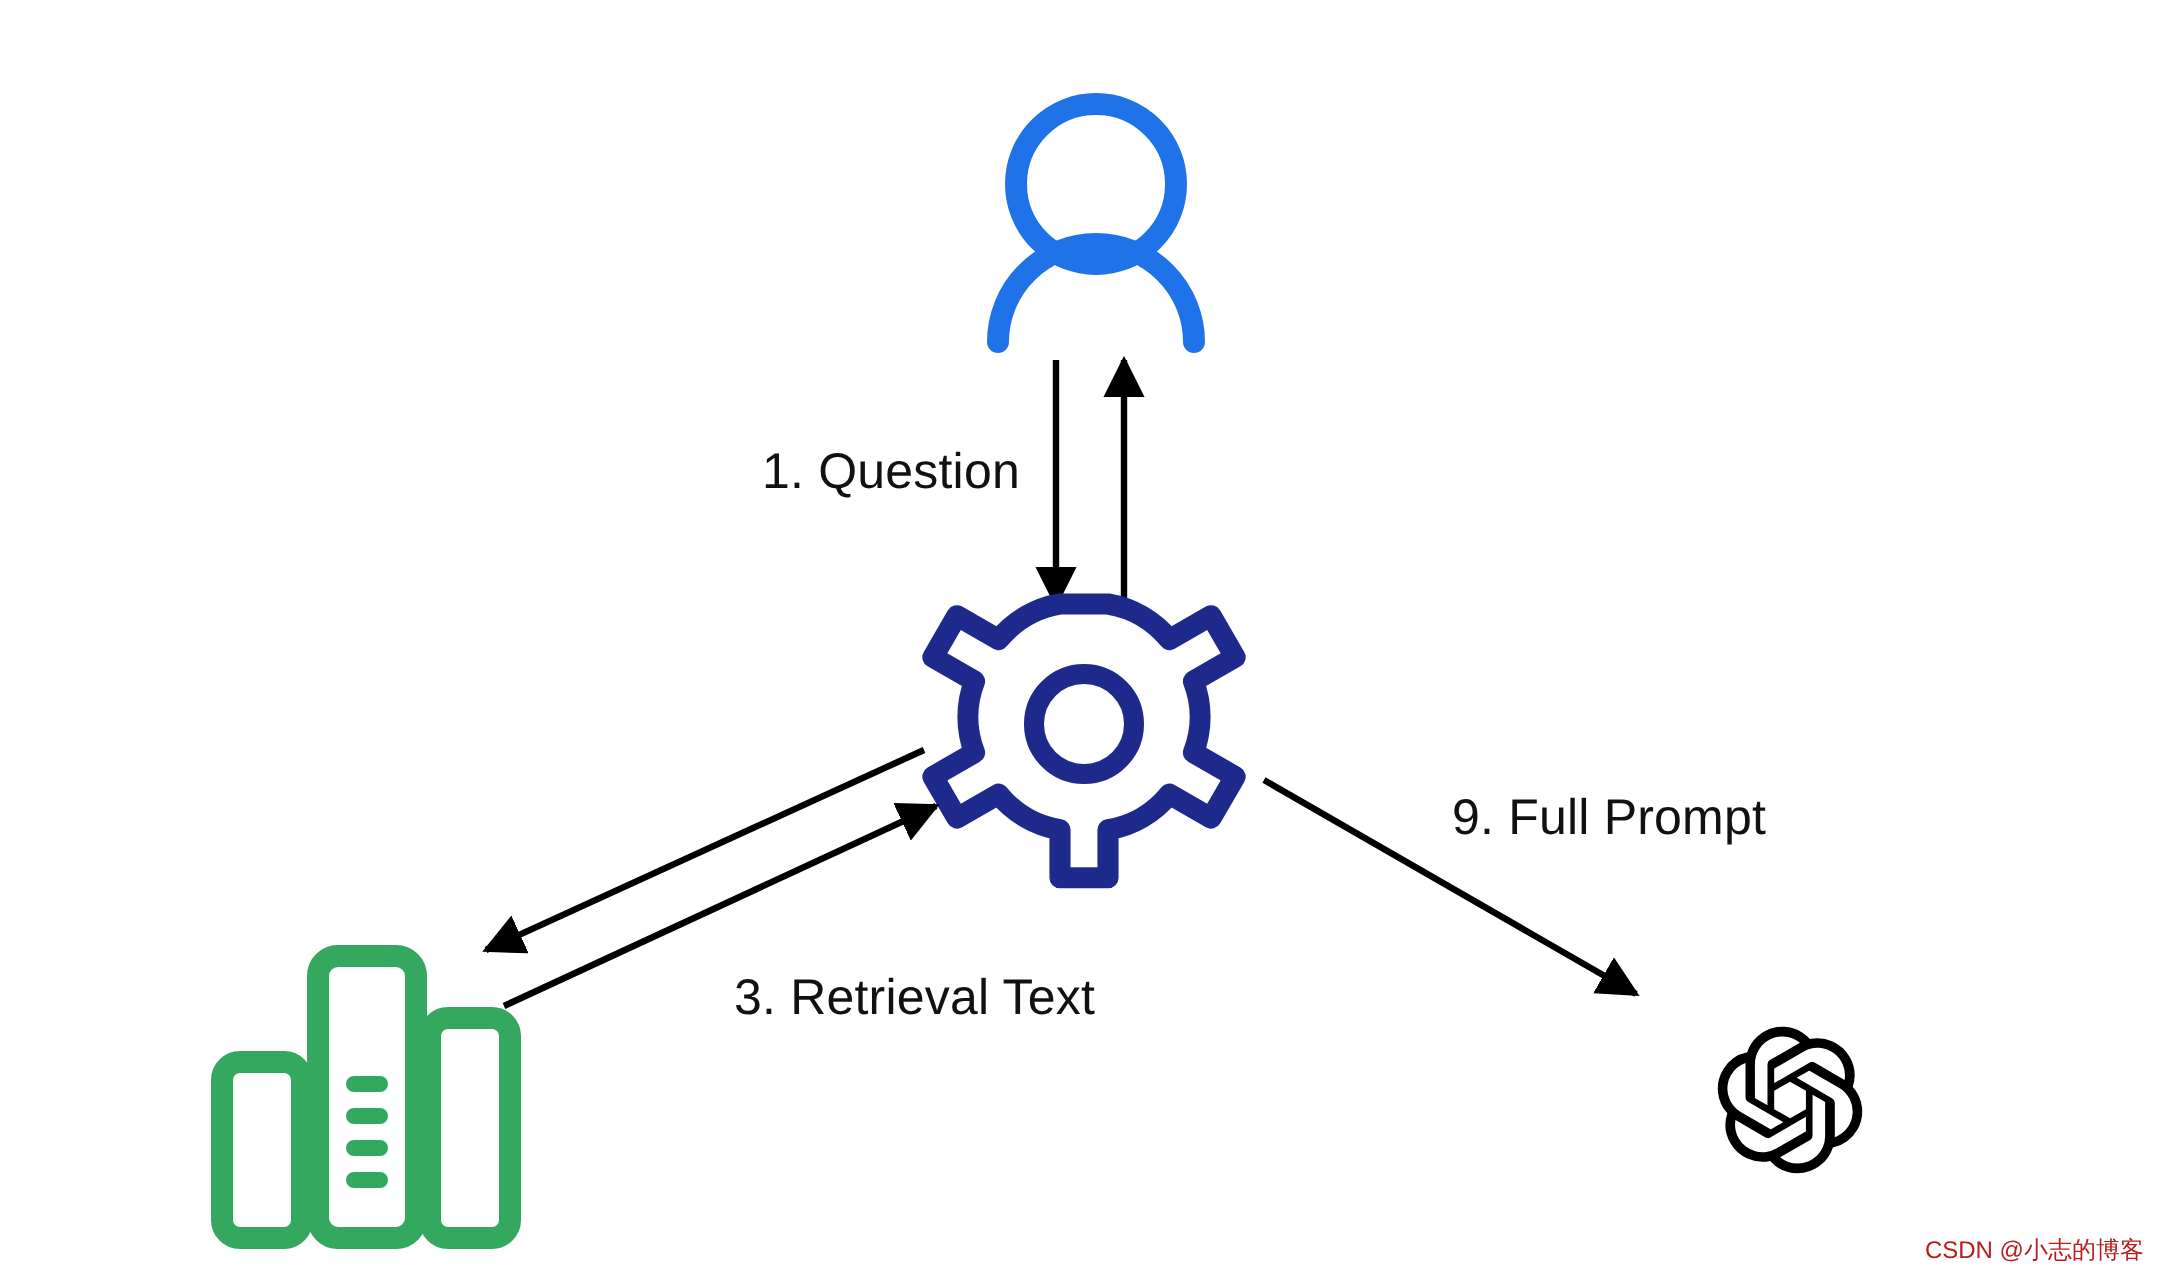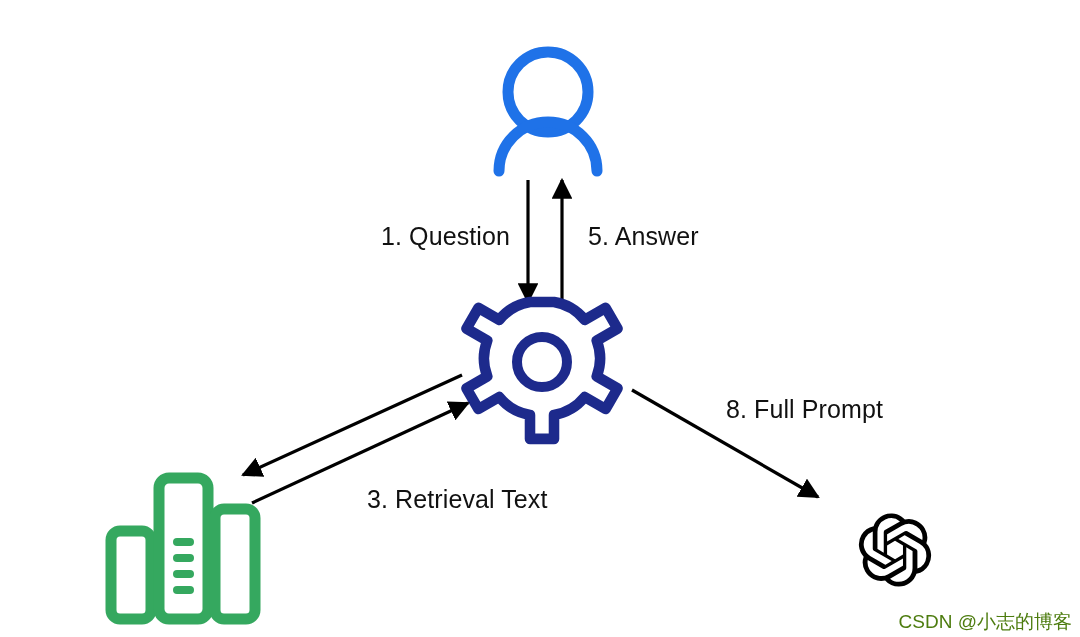--- a/index.html
+++ b/index.html
@@ -40,22 +40,22 @@
   #label-answer    { left: 588px; top: 224px; }
   #label-retrieval-query { left: 186px; top: 356px; }
   #label-retrieval-text  { left: 340px; top: 487px; margin-left: 27px; }
   #label-full-prompt     { left: 726px; top: 397px; }
 
   #watermark {
     position: absolute;
     right: 8px;
     bottom: 6px;
     font-family: "Liberation Sans", sans-serif;
-    font-size: 19px;
-    color: #4d7c0f;
+    font-size: 12px;
+    color: #b91c1c;
     white-space: nowrap;
     user-select: none;
     line-height: 1;
   }
 </style>
 </head>
 <body>
 
 <div id="canvas">
 
@@ -124,22 +124,21 @@
       <rect x="215" y="509" width="40" height="110" rx="9" ry="9" fill="none" stroke="#35a85f" stroke-width="11"></rect>
     </g>
 
     <g transform="translate(895,550) scale(3.05) translate(-12,-12)">
       <path fill="#000000" d="M22.2819 9.8211a5.9847 5.9847 0 0 0-.5157-4.9108 6.0462 6.0462 0 0 0-6.5098-2.9A6.0651 6.0651 0 0 0 4.9807 4.1818a5.9847 5.9847 0 0 0-3.9977 2.9 6.0462 6.0462 0 0 0 .7427 7.0966 5.98 5.98 0 0 0 .511 4.9107 6.051 6.051 0 0 0 6.5146 2.9001A5.9847 5.9847 0 0 0 13.2599 24a6.0557 6.0557 0 0 0 5.7718-4.2058 5.9894 5.9894 0 0 0 3.9977-2.9001 6.0557 6.0557 0 0 0-.7475-7.0729zm-9.022 12.6081a4.4755 4.4755 0 0 1-2.8764-1.0408l.1419-.0804 4.7783-2.7582a.7948.7948 0 0 0 .3927-.6813v-6.7369l2.02 1.1686a.071.071 0 0 1 .038.052v5.5826a4.504 4.504 0 0 1-4.4945 4.4944zm-9.6607-4.1254a4.4708 4.4708 0 0 1-.5346-3.0137l.142.0852 4.783 2.7582a.7712.7712 0 0 0 .7806 0l5.8428-3.3685v2.3324a.0804.0804 0 0 1-.0332.0615L9.74 19.9502a4.4992 4.4992 0 0 1-6.1408-1.6464zM2.3408 7.8956a4.485 4.485 0 0 1 2.3655-1.9728V11.6a.7664.7664 0 0 0 .3879.6765l5.8144 3.3543-2.0201 1.1685a.0757.0757 0 0 1-.071 0l-4.8303-2.7865A4.504 4.504 0 0 1 2.3408 7.872zm16.5963 3.8558L13.1038 8.364 15.1192 7.2a.0757.0757 0 0 1 .071 0l4.8303 2.7913a4.4944 4.4944 0 0 1-.6765 8.1042v-5.6772a.79.79 0 0 0-.407-.667zm2.0107-3.0231l-.142-.0852-4.7735-2.7818a.7759.7759 0 0 0-.7854 0L9.409 9.2297V6.8974a.0662.0662 0 0 1 .0284-.0615l4.8303-2.7866a4.4992 4.4992 0 0 1 6.6802 4.66zM8.3065 12.863l-2.02-1.1638a.0804.0804 0 0 1-.0379-.0568V6.0742a4.4992 4.4992 0 0 1 7.3757-3.4537l-.142.0805L8.704 5.459a.7948.7948 0 0 0-.3927.6813zm1.0976-2.3654l2.602-1.4998 2.6069 1.4998v2.9994l-2.5974 1.4997-2.6067-1.4997Z"></path>
     </g>
   </svg>
 
   <div class="edge-label" id="label-question">1. Question</div>
 
-  <div class="edge-label" id="label-answer">5. Answer</div>
 
 
   <div class="edge-label" id="label-retrieval-text">3. Retrieval Text</div>
 
-  <div class="edge-label" id="label-full-prompt">8. Full Prompt</div>
+  <div class="edge-label" id="label-full-prompt">9. Full Prompt</div>
 
   <div id="watermark">CSDN @小志的博客</div>
 
 </div>
 
 </body></html>

